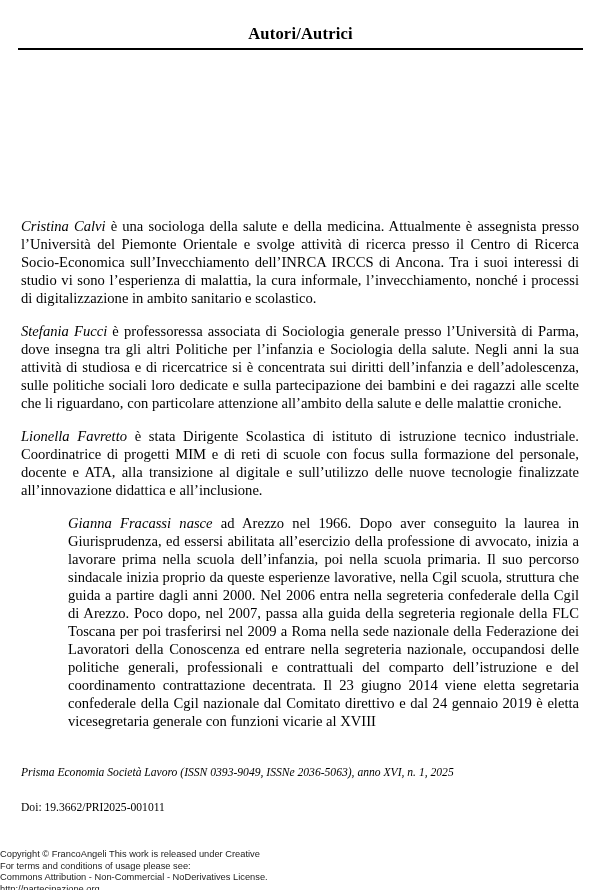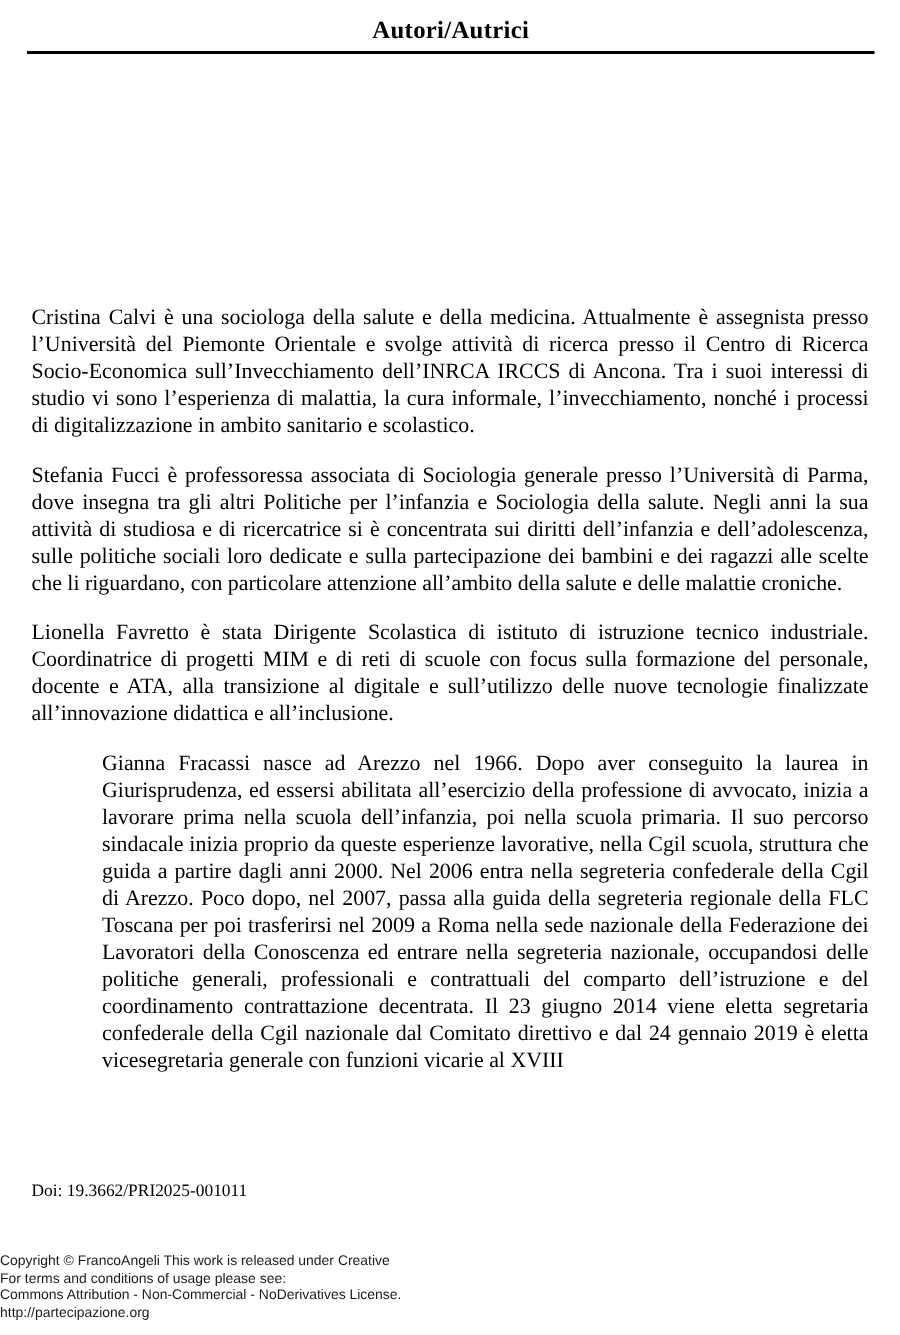--- a/index.html
+++ b/index.html
@@ -12,21 +12,21 @@
     height: 890px;
     position: relative;
     font-family: "Liberation Serif", "DejaVu Serif", serif;
     color: #000000;
     overflow: hidden;
   }
 
   .page {
     position: absolute;
     left: 0;
-    top: 0;
+    top: 14px;
     width: 600px;
     height: 648px;
   }
 
   
   .running-head {
     position: absolute;
     left: 18px;
     top: 10px;
     width: 565px;
@@ -57,20 +57,21 @@
     font-size: 14.6px;
     line-height: 18.0px;
     text-align: justify;
     text-justify: inter-word;
     margin: 0 0 15px 0;
     hyphens: manual;
   }
   .bio:last-child { margin-bottom: 0; margin-left: 47px; }
 
   .bio .person {
+    font-style: italic;
   }
 
   
   .journal-line {
     position: absolute;
     left: 21px;
     top: 752px;
     width: 558px;
     font-style: italic;
     font-size: 11.6px;
@@ -123,20 +124,21 @@
     <p class="bio">
       <span class="person">Lionella Favretto</span><span> è stata Dirigente Scolastica di istituto di istruzione tecnico industriale. Coordinatrice di progetti MIM e di reti di scuole con focus sulla formazione del personale, docente e ATA, alla transizione al digitale e sull’utilizzo delle nuove tecnologie finalizzate all’innovazione didattica e all’inclusione.</span>
     </p>
 
     <p class="bio">
       <span class="person">Gianna Fracassi nasce</span><span> ad Arezzo nel 1966. Dopo aver conseguito la laurea in Giurisprudenza, ed essersi abilitata all’esercizio della professione di avvocato, inizia a lavorare prima nella scuola dell’infanzia, poi nella scuola primaria. Il suo percorso sindacale inizia proprio da queste esperienze lavorative, nella Cgil scuola, struttura che guida a partire dagli anni 2000. Nel 2006 entra nella segreteria confederale della Cgil di Arezzo. Poco dopo, nel 2007, passa alla guida della segreteria regionale della FLC Toscana per poi trasferirsi nel 2009 a Roma nella sede nazionale della Federazione dei Lavoratori della Conoscenza ed entrare nella segreteria nazionale, occupandosi delle politiche generali, professionali e contrattuali del comparto dell’istruzione e del coordinamento contrattazione decentrata. Il 23 giugno 2014 viene eletta segretaria confederale della Cgil nazionale dal Comitato direttivo e dal 24 gennaio 2019 è eletta vicesegretaria generale con funzioni vicarie al XVIII</span>
     </p>
 
   </div>
 
+  <div class="journal-line">Prisma Economia Società Lavoro (ISSN 0393-9049, ISSNe 2036-5063), anno XVI, n. 1, 2025</div>
 
   <div class="doi-line">Doi: 19.3662/PRI2025-001011</div>
 
   <div class="copyright">
     <div>Copyright © FrancoAngeli This work is released under Creative</div>
     <div>For terms and conditions of usage please see:</div>
     <div>Commons Attribution - Non-Commercial - NoDerivatives License.</div>
     <div>http://partecipazione.org</div>
   </div>
 

